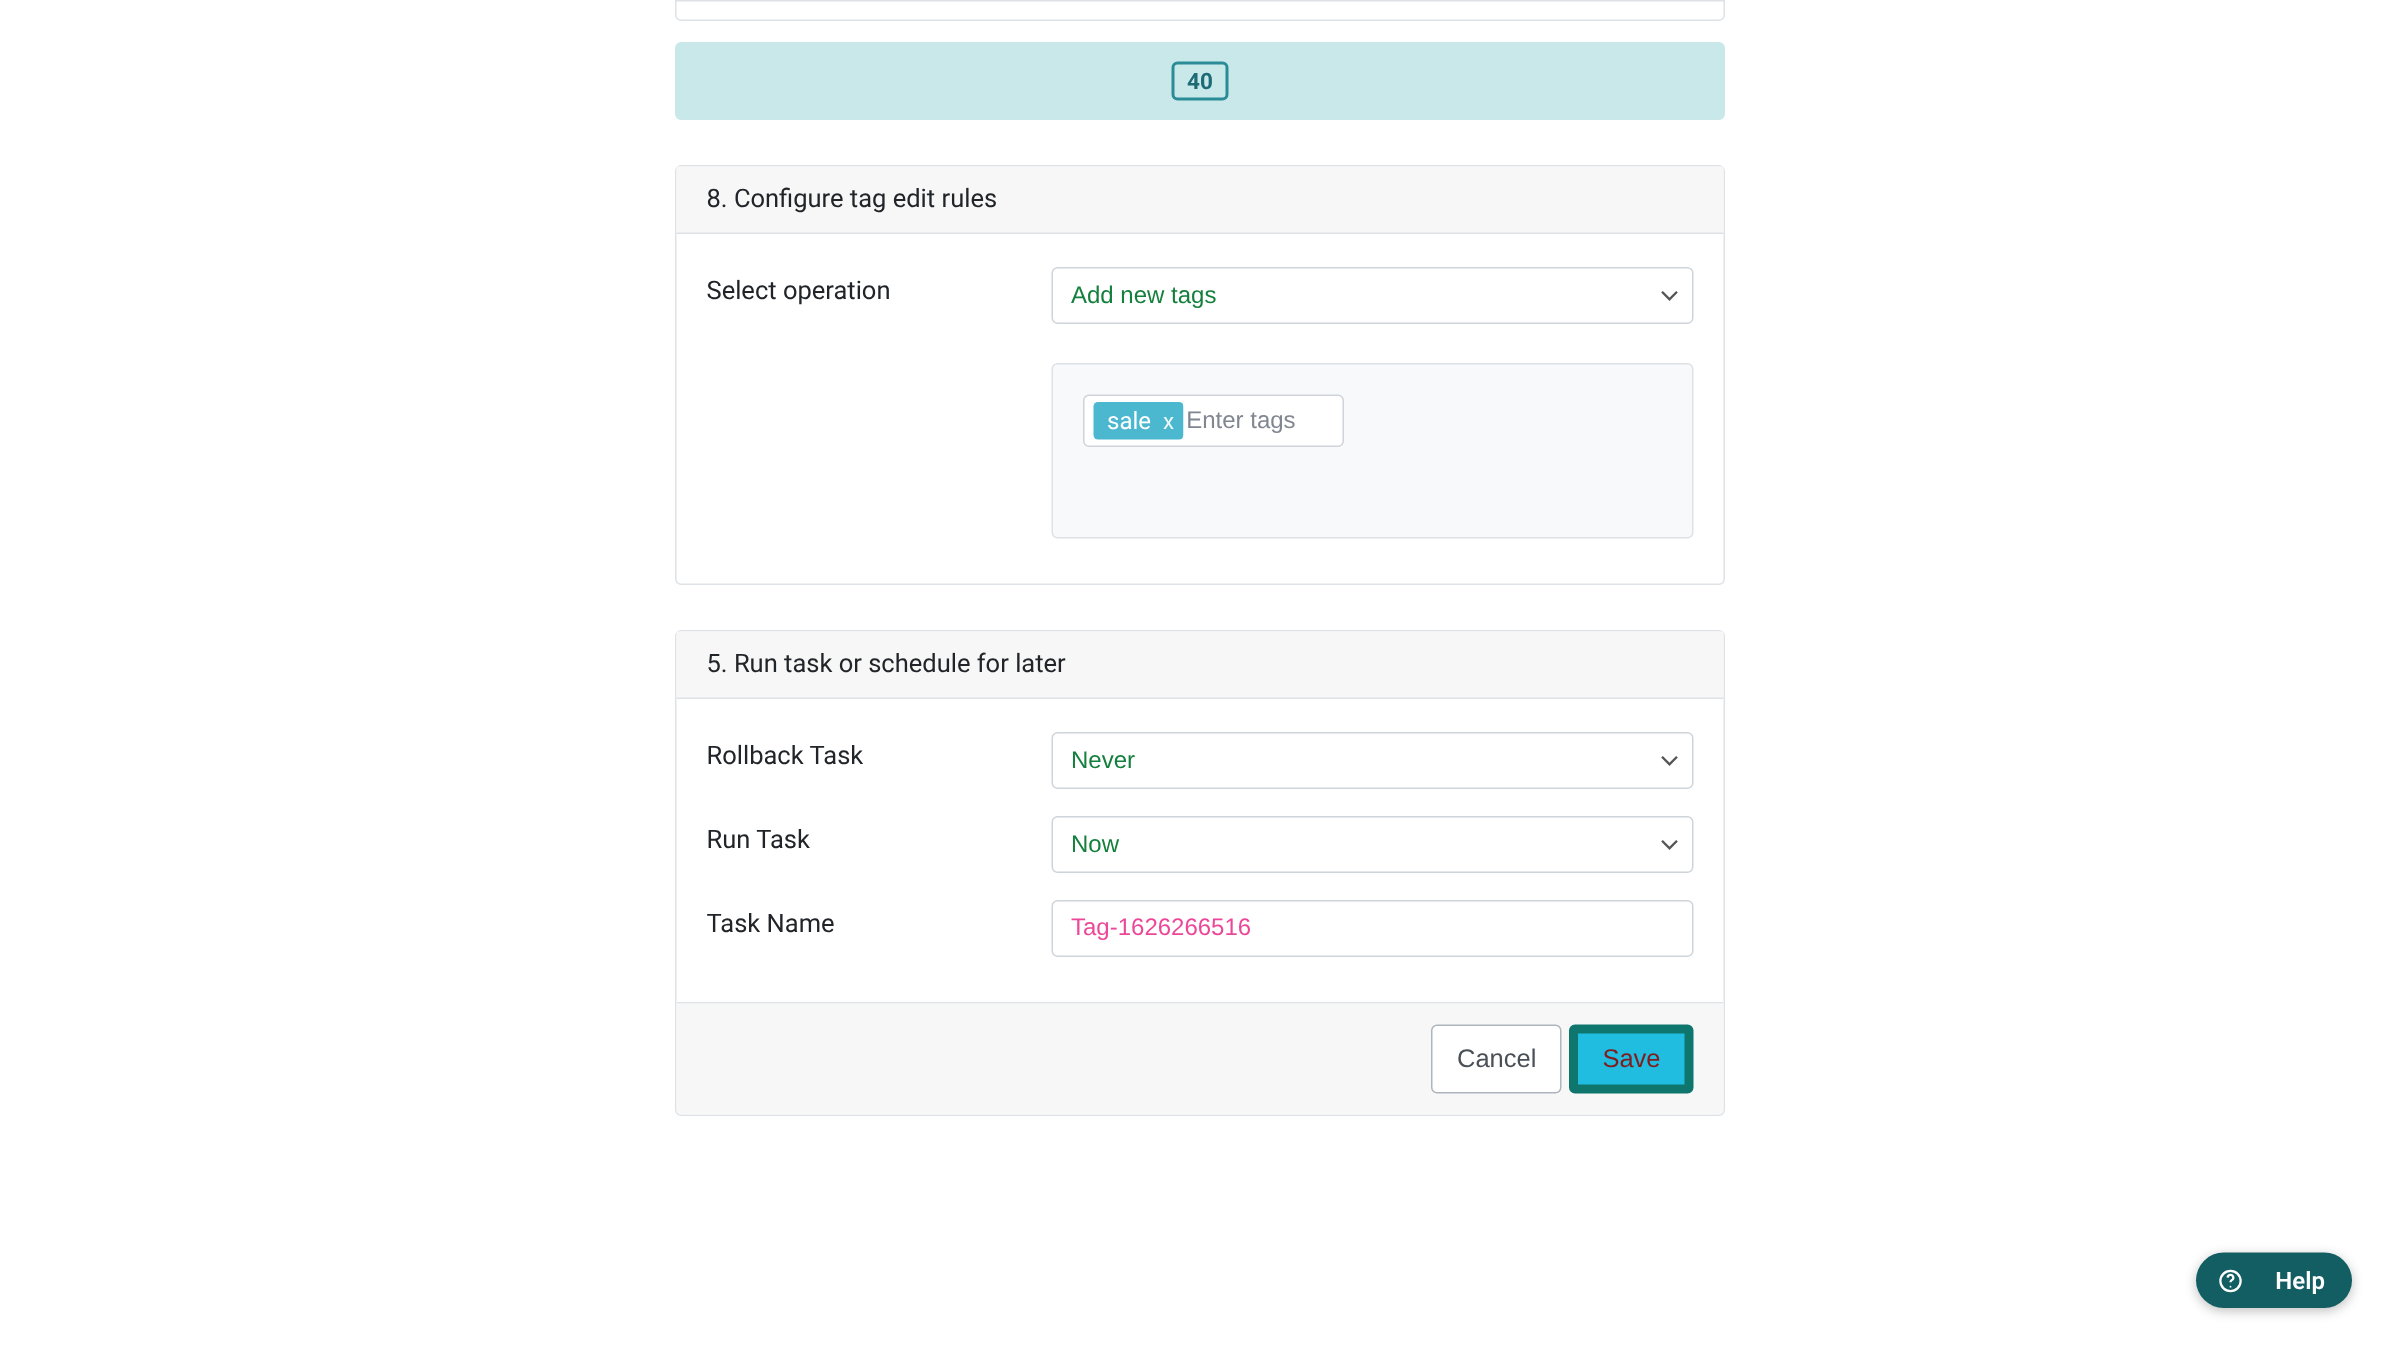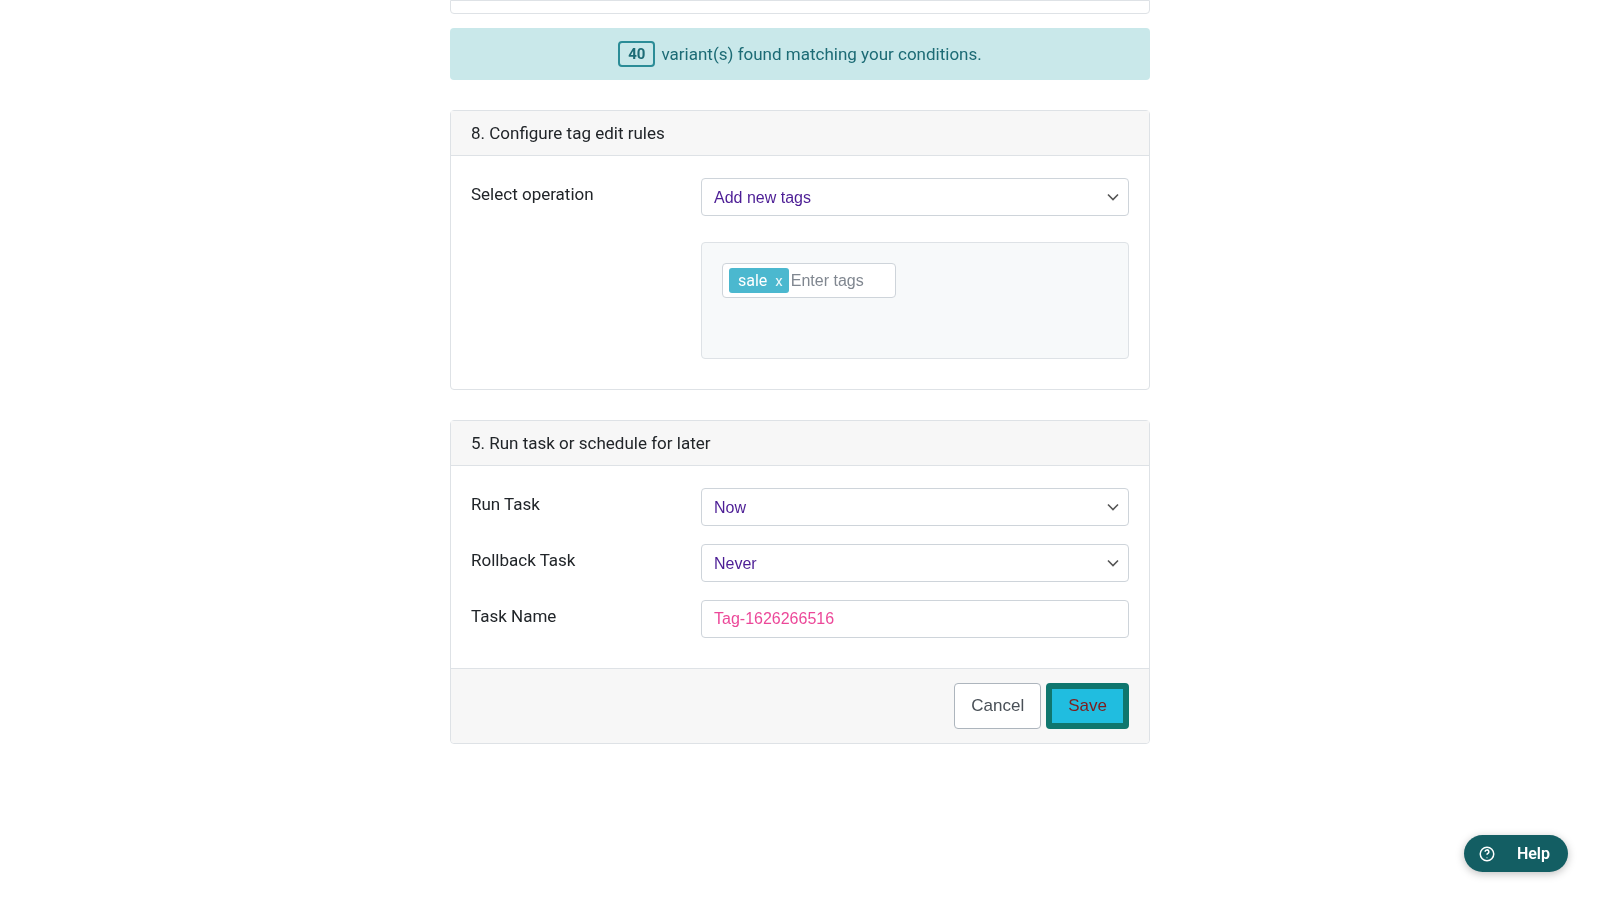--- a/index.html
+++ b/index.html
@@ -86,21 +86,21 @@
     padding: 6px 12px;
     font-size: 16px;
     color: #ec4899;
     background: #fff;
     border: 1px solid #ced4da;
     border-radius: 4px;
     appearance: none;
     -webkit-appearance: none;
     -moz-appearance: none;
   }
-  select.form-control { padding-right: 34px; color:#4c1d95; }
+  select.form-control { padding-right: 34px; color:#15803d; }
   .chevron-down {
     position: absolute;
     right: 10px;
     top: 50%;
     transform: translateY(-50%);
     pointer-events: none;
   }
   .chevron-down svg { width: 12px; height: 12px; display:block; }
   .tags-area {
     margin-top: 26px;
@@ -189,21 +189,20 @@
 </style>
 </head>
 <body>
 
 <div class="wrapper">
 
   <div class="panel-stub"></div>
 
   <div class="alert-info">
     <span class="alert-count">40</span>
-    <span>variant(s) found matching your conditions.</span>
   </div>
 
   <div class="panel">
     <div class="panel-heading">8. Configure tag edit rules</div>
     <div class="panel-body">
       <div class="form-row">
         <div class="form-label">Select operation</div>
         <div class="form-control-col">
           <div class="select-wrap">
             <select class="form-control">
@@ -228,41 +227,41 @@
         </div>
       </div>
     </div>
   </div>
 
   <div class="panel">
     <div class="panel-heading">5. Run task or schedule for later</div>
     <div class="panel-body">
 
       <div class="form-row">
-        <div class="form-label">Run Task</div>
+        <div class="form-label">Rollback Task</div>
         <div class="form-control-col">
           <div class="select-wrap">
             <select class="form-control">
-              <option>Now</option>
+              <option>Never</option>
             </select>
             <span class="chevron-down">
               <svg viewBox="0 0 12 12">
                   <path d="M1 3.5 L6 8.5 L11 3.5" fill="none" stroke="#555" stroke-width="1.6"></path>
                 </svg>
             </span>
           </div>
         </div>
       </div>
 
       <div class="form-row">
-        <div class="form-label">Rollback Task</div>
+        <div class="form-label">Run Task</div>
         <div class="form-control-col">
           <div class="select-wrap">
             <select class="form-control">
-              <option>Never</option>
+              <option>Now</option>
             </select>
             <span class="chevron-down">
               <svg viewBox="0 0 12 12">
                   <path d="M1 3.5 L6 8.5 L11 3.5" fill="none" stroke="#555" stroke-width="1.6"></path>
                 </svg>
             </span>
           </div>
         </div>
       </div>
 

